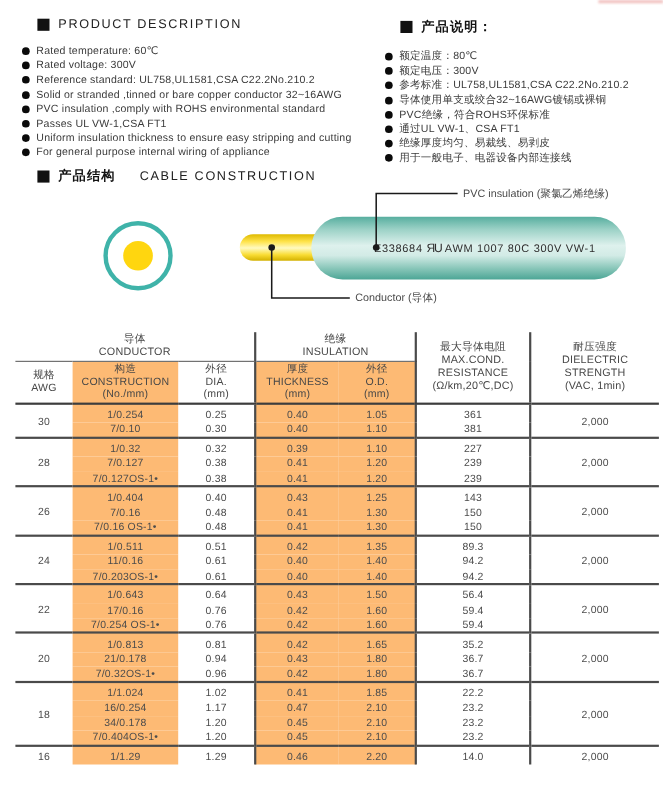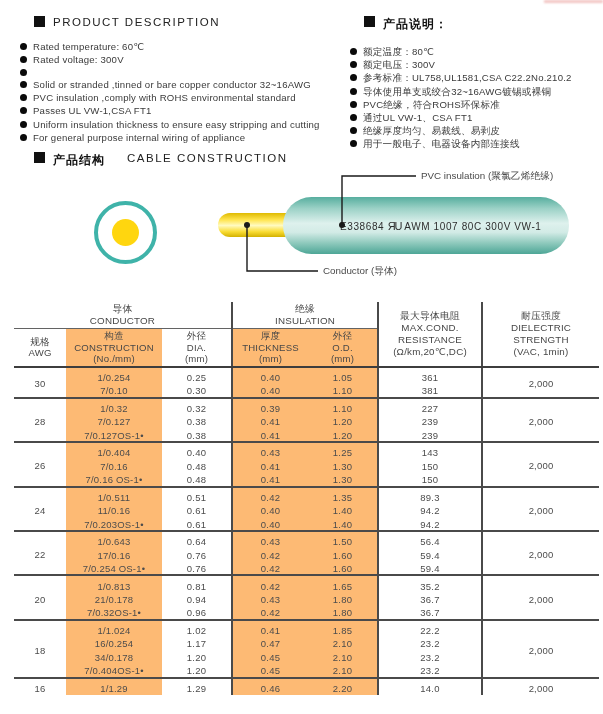--- a/index.html
+++ b/index.html
@@ -6,21 +6,21 @@
   body{
     width:603px;height:714px;overflow:hidden;background:#ffffff;
     font-family:"Liberation Sans","DejaVu Sans",sans-serif;
     color:#3c3c3c;position:relative;
   }
   .page{position:absolute;inset:0;}
   .red-sliver{position:absolute;left:544px;top:0;width:59px;height:3px;
     background:#efb6b4;filter:blur(1px);opacity:.8;}
 
   
-  .sec-h{display:flex;gap:8px;padding-left:14px;}
+  .sec-h{display:flex;align-items:center;gap:8px;padding-left:14px;}
   .blk{width:11px;height:11px;background:#111;display:inline-block;flex:0 0 auto;}
   .sec-h .t-en{font-size:11.5px;letter-spacing:1.5px;color:#222;}
   .sec-h .t-zh{font-size:12px;font-weight:bold;color:#111;letter-spacing:1px;}
 
   
   .sec-en{position:absolute;left:20px;top:16px;width:326px;}
   .sec-zh{position:absolute;left:350px;top:16px;width:252px;}
   ul.bullets{list-style:none;margin:14px 0 0 0;padding:0;}
   ul.bullets li{display:flex;align-items:flex-start;margin:0 0 3.6px 0;
     font-size:9.6px;line-height:9.6px;color:#3a3a3a;letter-spacing:.2px;white-space:nowrap;}
@@ -82,20 +82,21 @@
         <li>
           <span class="dot"></span>
           <span>Rated temperature: 60℃</span>
         </li>
         <li>
           <span class="dot"></span>
           <span>Rated voltage: 300V</span>
         </li>
         <li>
           <span class="dot"></span>
+          <span>Reference standard: UL758,UL1581,CSA C22.2No.210.2</span>
         </li>
         <li>
           <span class="dot"></span>
           <span>Solid or stranded ,tinned or bare copper conductor 32~16AWG</span>
         </li>
         <li>
           <span class="dot"></span>
           <span>PVC insulation ,comply with ROHS environmental standard</span>
         </li>
         <li>

